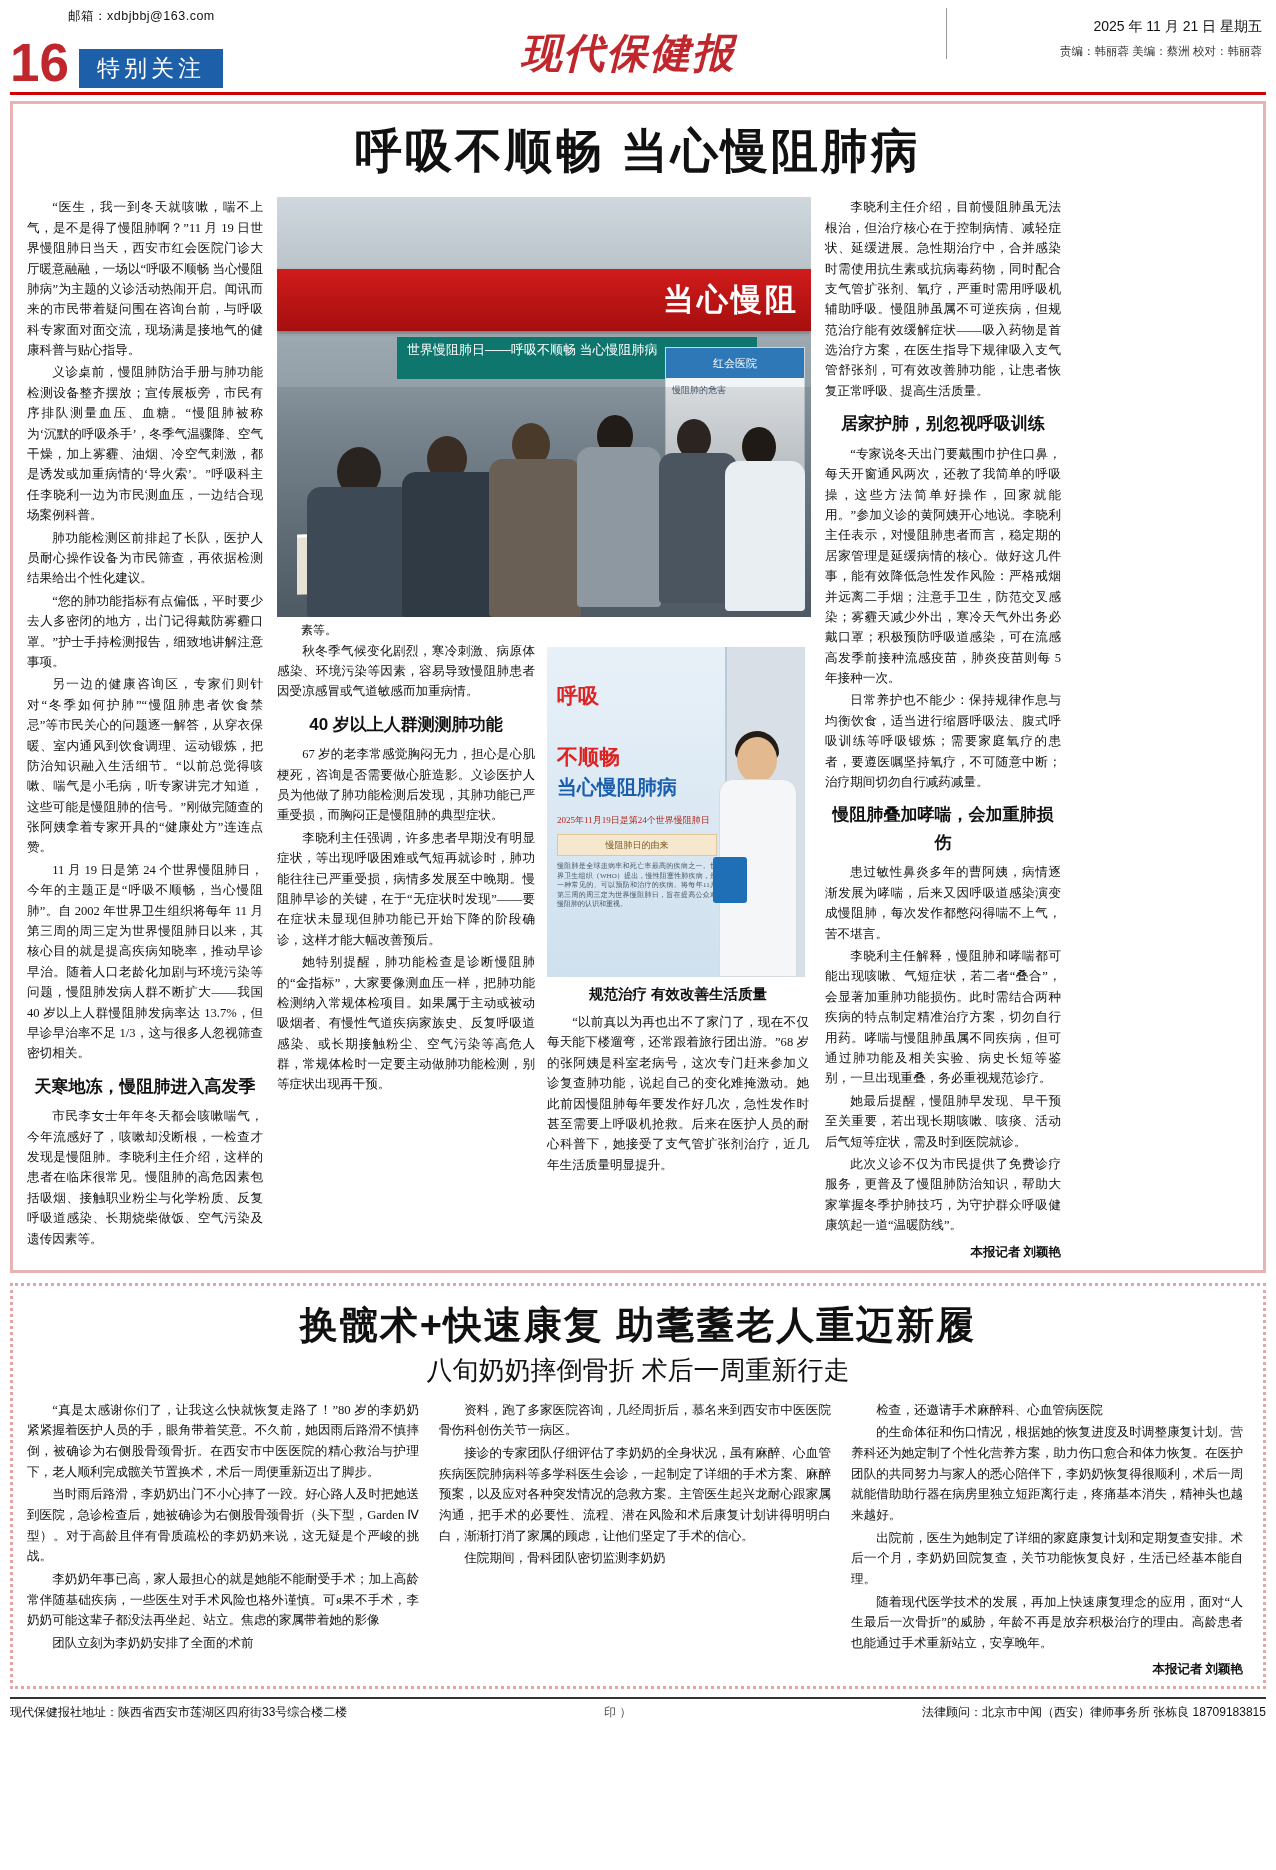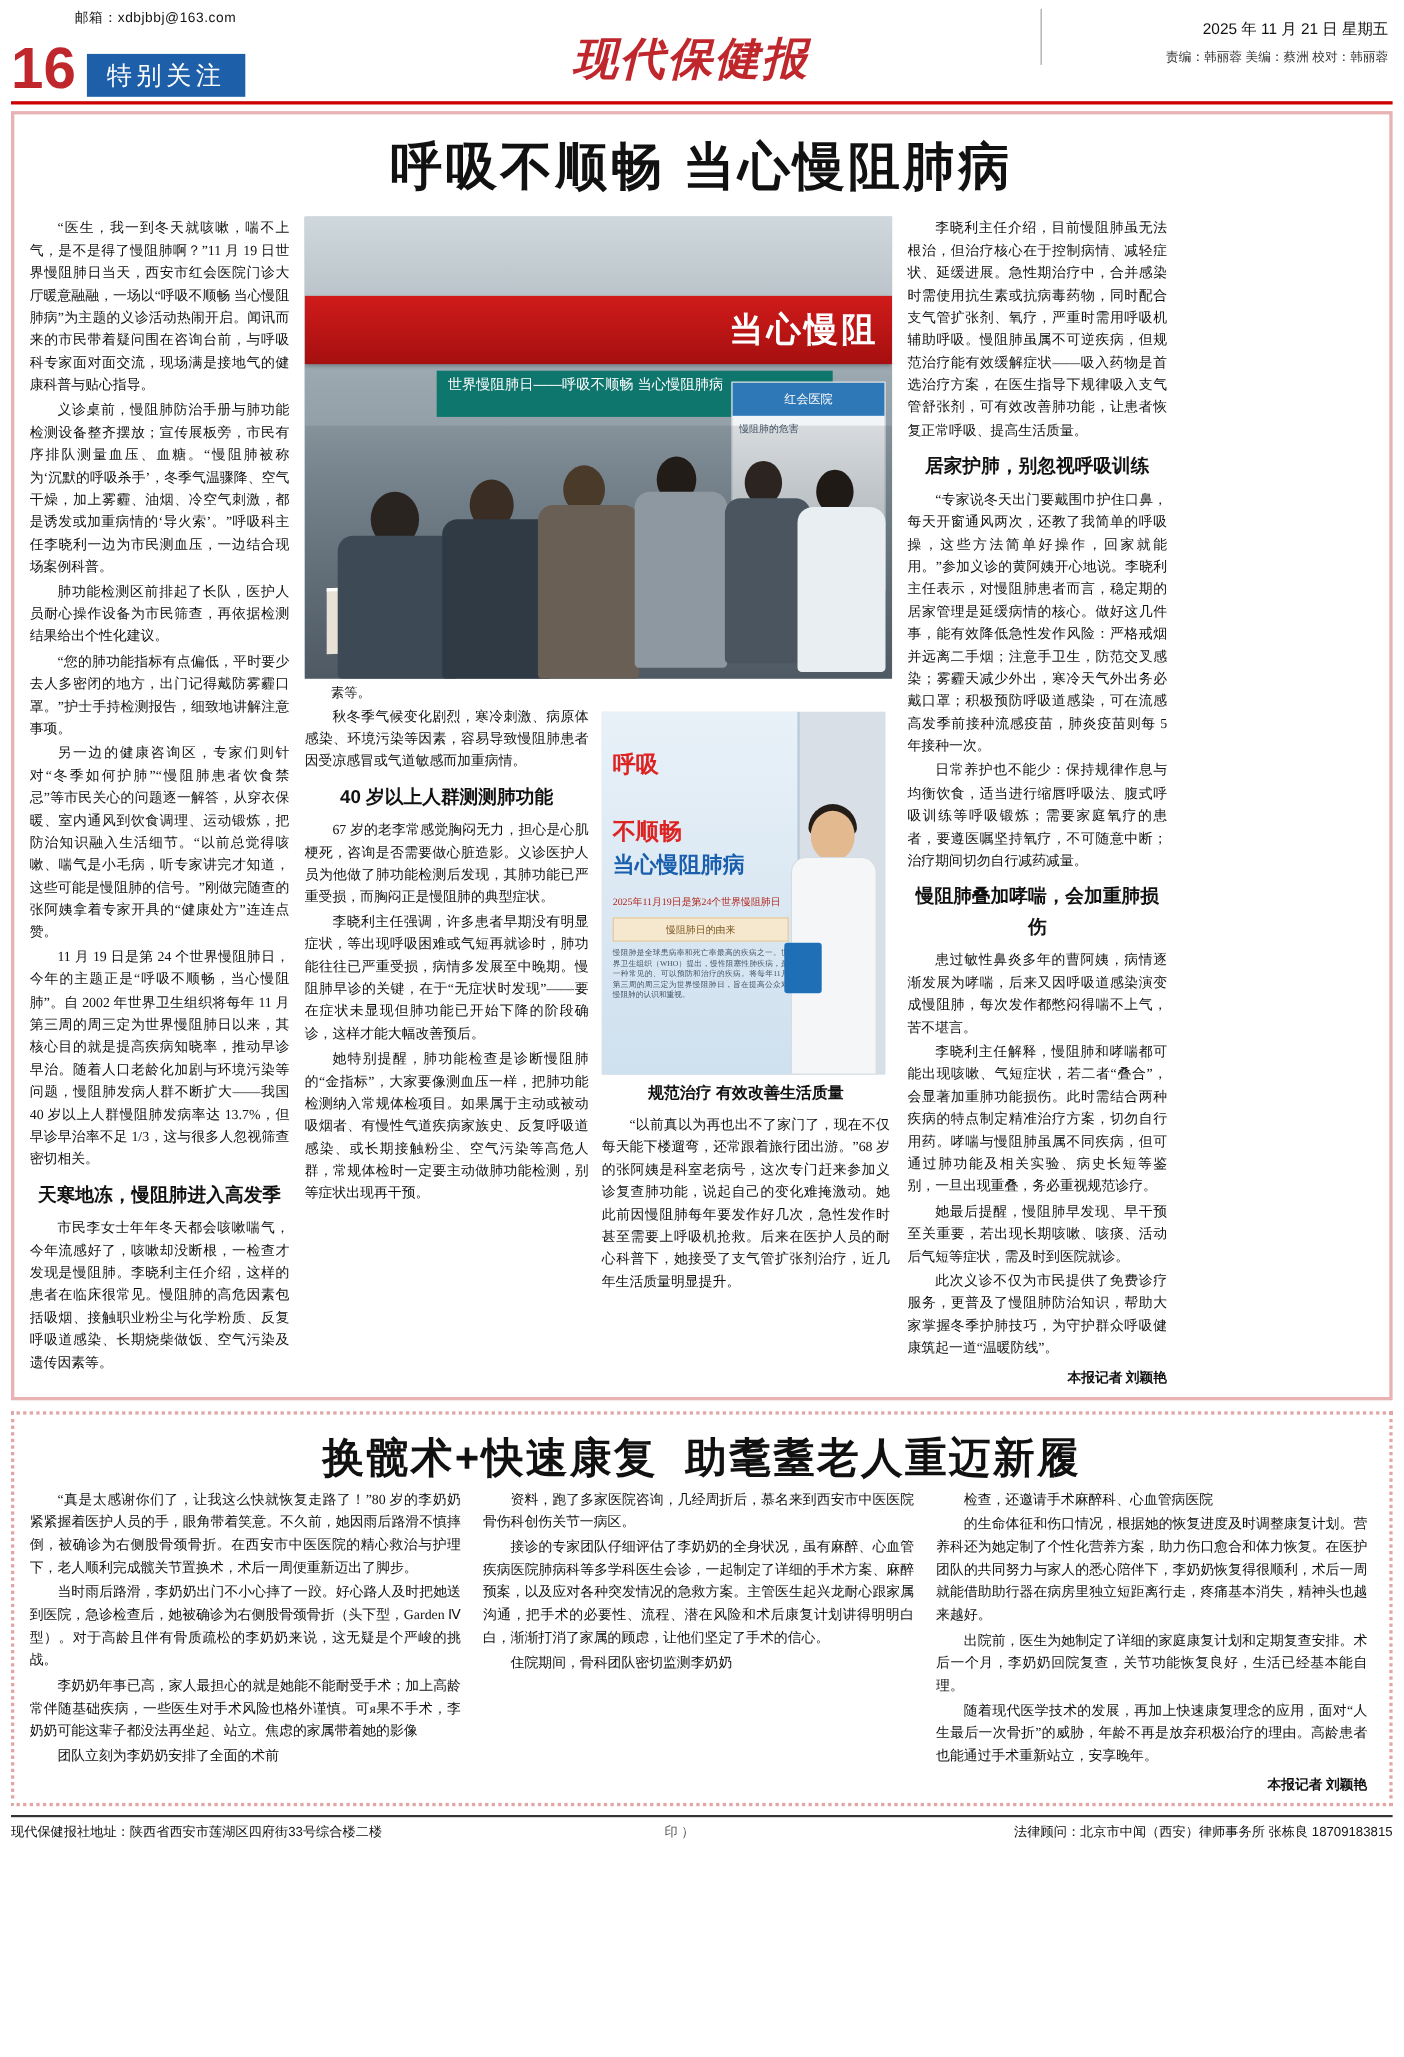--- a/index.html
+++ b/index.html
@@ -68,21 +68,21 @@
   .doctor .dbag { position:absolute; left:2px; top:130px; width:34px; height:46px; background:#1f6fb7; border-radius:3px; }
   .cap-sub { font-size:14.5px; font-weight:bold; text-align:center; margin:6px 0 6px 0; font-family:"Liberation Sans", sans-serif; }
   .byline { text-align:right; font-size:12.5px; font-weight:bold; margin-top:6px; }
 
   .mid-split { display:flex; gap:12px; }
   .mid-left { width:258px; font-size:12.6px; line-height:1.62; text-align:justify; }
   .mid-right { width:262px; font-size:12.6px; line-height:1.62; text-align:justify; }
 
   
   .bottom-block { border:3px dotted #e3a6a6; margin-top:10px; padding:10px 14px 6px 14px; }
-  .b-headline { text-align:center; font-size:38px; font-weight:bold; letter-spacing:2px; margin:4px 0 2px 0; font-family:Liberation Mono, monospace; }
+  .b-headline { text-align:center; font-size:38px; font-weight:bold; letter-spacing:2px; margin:4px 0 2px 0; font-family:Liberation Sans, sans-serif; }
   .b-sub { text-align:center; font-size:26px; margin:0 0 12px 0; font-family:"Liberation Sans", sans-serif; }
   .b-cols { display:flex; gap:20px; }
   .b-col { width:392px; font-size:12.6px; line-height:1.64; text-align:justify; }
 
   
   .footer { margin-top:8px; border-top:2px solid #333; padding-top:5px; display:flex; font-size:12px; align-items:center; font-family:"Liberation Sans", sans-serif;}
   .footer .f1 { flex:1; }
   .footer .f2 { flex:1; text-align:center; color:#555; }
   .footer .f3 { flex:1.1; text-align:right; }
 </style>
@@ -197,20 +197,21 @@
         <p class="t">李晓利主任解释，慢阻肺和哮喘都可能出现咳嗽、气短症状，若二者“叠合”，会显著加重肺功能损伤。此时需结合两种疾病的特点制定精准治疗方案，切勿自行用药。哮喘与慢阻肺虽属不同疾病，但可通过肺功能及相关实验、病史长短等鉴别，一旦出现重叠，务必重视规范诊疗。</p>
         <p class="t">她最后提醒，慢阻肺早发现、早干预至关重要，若出现长期咳嗽、咳痰、活动后气短等症状，需及时到医院就诊。</p>
         <p class="t">此次义诊不仅为市民提供了免费诊疗服务，更普及了慢阻肺防治知识，帮助大家掌握冬季护肺技巧，为守护群众呼吸健康筑起一道“温暖防线”。</p>
         <div class="byline">本报记者 刘颖艳</div>
       </div>
     </div>
   </div>
 
   <div class="bottom-block">
     <div class="b-headline">换髋术+快速康复  助耄耋老人重迈新履</div>
+    <div class="b-sub">八旬奶奶摔倒骨折 术后一周重新行走</div>
     <div class="b-cols">
       <div class="b-col">
         <p class="t">“真是太感谢你们了，让我这么快就恢复走路了！”80 岁的李奶奶紧紧握着医护人员的手，眼角带着笑意。不久前，她因雨后路滑不慎摔倒，被确诊为右侧股骨颈骨折。在西安市中医医院的精心救治与护理下，老人顺利完成髋关节置换术，术后一周便重新迈出了脚步。</p>
         <p class="t">当时雨后路滑，李奶奶出门不小心摔了一跤。好心路人及时把她送到医院，急诊检查后，她被确诊为右侧股骨颈骨折（头下型，Garden Ⅳ 型）。对于高龄且伴有骨质疏松的李奶奶来说，这无疑是个严峻的挑战。</p>
         <p class="t">李奶奶年事已高，家人最担心的就是她能不能耐受手术；加上高龄常伴随基础疾病，一些医生对手术风险也格外谨慎。可я果不手术，李奶奶可能这辈子都没法再坐起、站立。焦虑的家属带着她的影像</p>
         <p class="t">团队立刻为李奶奶安排了全面的术前</p>
       </div>
       <div class="b-col">
         <p class="t">资料，跑了多家医院咨询，几经周折后，慕名来到西安市中医医院骨伤科创伤关节一病区。</p>
         <p class="t">接诊的专家团队仔细评估了李奶奶的全身状况，虽有麻醉、心血管疾病医院肺病科等多学科医生会诊，一起制定了详细的手术方案、麻醉预案，以及应对各种突发情况的急救方案。主管医生起兴龙耐心跟家属沟通，把手术的必要性、流程、潜在风险和术后康复计划讲得明明白白，渐渐打消了家属的顾虑，让他们坚定了手术的信心。</p>

